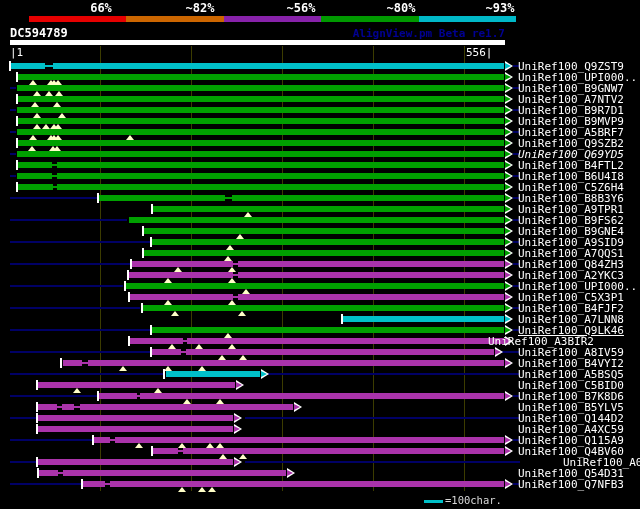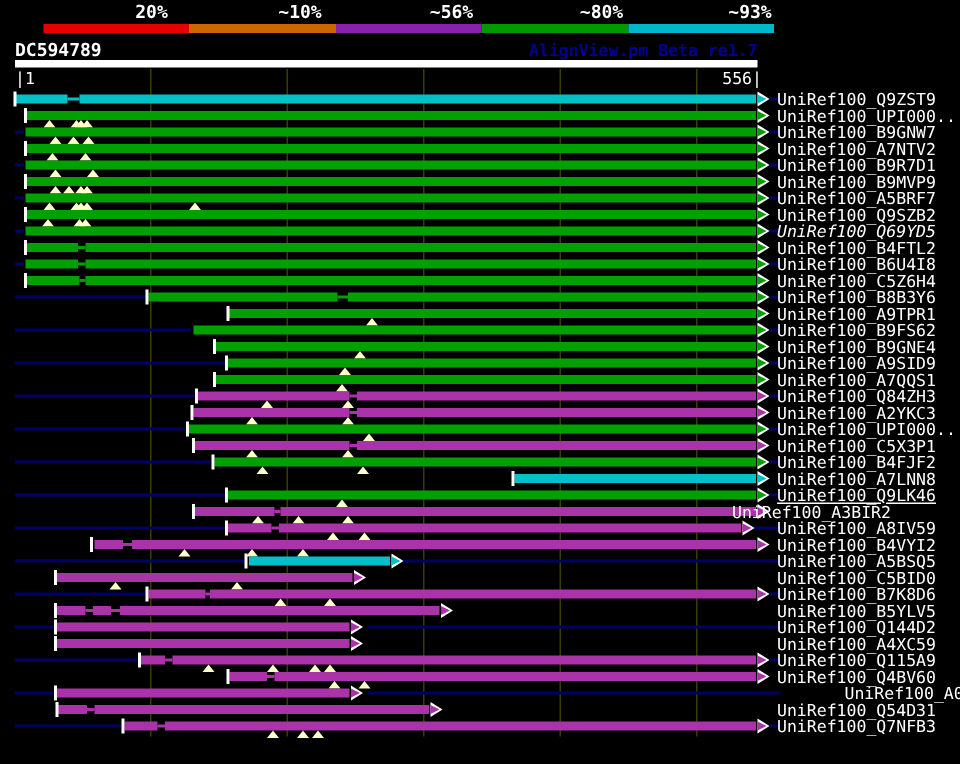--- a/index.html
+++ b/index.html
@@ -6,43 +6,43 @@
   .screen{position:relative;width:640px;height:509px;background:#000;overflow:hidden;
           font-family:"DejaVu Sans Mono","Liberation Mono",monospace;}
   .abs{position:absolute;}
   .scale-label{position:absolute;top:1px;height:14px;line-height:14px;color:#fff;
                font-size:12px;font-weight:bold;transform:translateX(-50%);white-space:pre;}
   .seg{height:100%;}
   .query-id{position:absolute;left:10px;top:26px;color:#fff;font-size:12px;font-weight:bold;white-space:pre;}
   .watermark{position:absolute;top:27px;right:135px;font-size:11px;font-weight:bold;white-space:pre;}
   .ruler-bar{position:absolute;left:10px;top:40px;width:495px;height:5px;background:#fff;}
   .ruler-start{position:absolute;left:10px;top:46px;color:#fff;font-size:11px;white-space:pre;}
-  .ruler-end{position:absolute;top:46px;left:466px;width:42px;text-align:right;color:#fff;font-size:11px;white-space:pre;}
+  .ruler-end{position:absolute;top:46px;left:466px;width:42px;color:#fff;font-size:11px;white-space:pre;}
   .footer{position:absolute;left:0;top:493px;width:640px;height:16px;font-size:10.5px;line-height:15px;}
   .legend-text{position:absolute;left:10px;top:0;white-space:pre;}
   .scale-marker-label{position:absolute;left:445px;top:0;white-space:pre;}
   .tri{width:0;height:0;border-left:4px solid transparent;border-right:4px solid transparent;}
   .hit-label{position:absolute;left:518px;height:11px;line-height:11px;font-size:11px;color:#fff;
              white-space:pre;cursor:pointer;}
 </style>
 </head>
 <body>
 
 <div class="screen">
 
   <div id="identity-scale" class="abs" style="display: flex; left: 29px; top: 16px; width: 487px; height: 6px;">
       <div class="seg" style="flex: 1 1 0%; background: rgb(230, 0, 0);"></div>
       <div class="seg" style="flex: 1 1 0%; background: rgb(204, 102, 0);"></div>
       <div class="seg" style="flex: 1 1 0%; background: rgb(136, 34, 170);"></div>
       <div class="seg" style="flex: 1 1 0%; background: rgb(0, 153, 0);"></div>
       <div class="seg" style="flex: 1 1 0%; background: rgb(0, 184, 200);"></div>
     </div>
   <div id="scale-labels">
-      <div class="scale-label" style="left: 101px;">20%</div>
-      <div class="scale-label" style="left: 200px;">~10%</div>
+      <div class="scale-label" style="left: 101px;">66%</div>
+      <div class="scale-label" style="left: 200px;">~82%</div>
       <div class="scale-label" style="left: 301px;">~56%</div>
       <div class="scale-label" style="left: 401px;">~80%</div>
       <div class="scale-label" style="left: 500px;">~93%</div>
     </div>
 
   <div class="query-id">DC594789</div>
   <div class="watermark" style="color: rgb(0, 0, 147);">AlignView.pm Beta re1.7</div>
 
   <div class="ruler-bar"></div>
   <div class="ruler-start">|1</div>
@@ -371,14 +371,21 @@
       <div style="position: absolute; left: 109.892px; top: 480.5px; width: 394.216px; height: 6px; background: rgb(170, 51, 170); cursor: pointer;"></div>
       <div style="position: absolute; left: 81.2432px; top: 478.5px; width: 2px; height: 10px; background: rgb(255, 255, 255);"></div>
       <div class="tri" style="position: absolute; left: 178.135px; top: 486.5px; width: 0px; height: 0px; border-bottom: 5px solid rgb(255, 255, 200);"></div>
       <div class="tri" style="position: absolute; left: 197.757px; top: 486.5px; width: 0px; height: 0px; border-bottom: 5px solid rgb(255, 255, 200);"></div>
       <div class="tri" style="position: absolute; left: 207.568px; top: 486.5px; width: 0px; height: 0px; border-bottom: 5px solid rgb(255, 255, 200);"></div>
       <div style="position: absolute; left: 505.108px; top: 478.5px; width: 0px; height: 0px; border-top: 5px solid transparent; border-bottom: 5px solid transparent; border-left: 8px solid rgb(255, 255, 255);"></div>
       <div style="position: absolute; left: 505.108px; top: 480.5px; width: 0px; height: 0px; border-top: 3px solid transparent; border-bottom: 3px solid transparent; border-left: 6px solid rgb(170, 51, 170);"></div>
       <div class="hit-label" style="position: absolute; left: 518px; top: 478.5px;">UniRef100_Q7NFB3</div>
     </div>
 
+  <div class="footer">
+    <div class="legend-text" style="color: rgb(216, 216, 216);">
+      
+    </div>
+    <div id="scale-marker-line" class="abs" style="left: 424px; top: 7px; width: 19px; height: 3px; background: rgb(0, 192, 200);"></div>
+    <div class="scale-marker-label" style="color: rgb(216, 216, 216);">=100char.</div>
+  </div>
 
 </div>
 
 </body></html>

